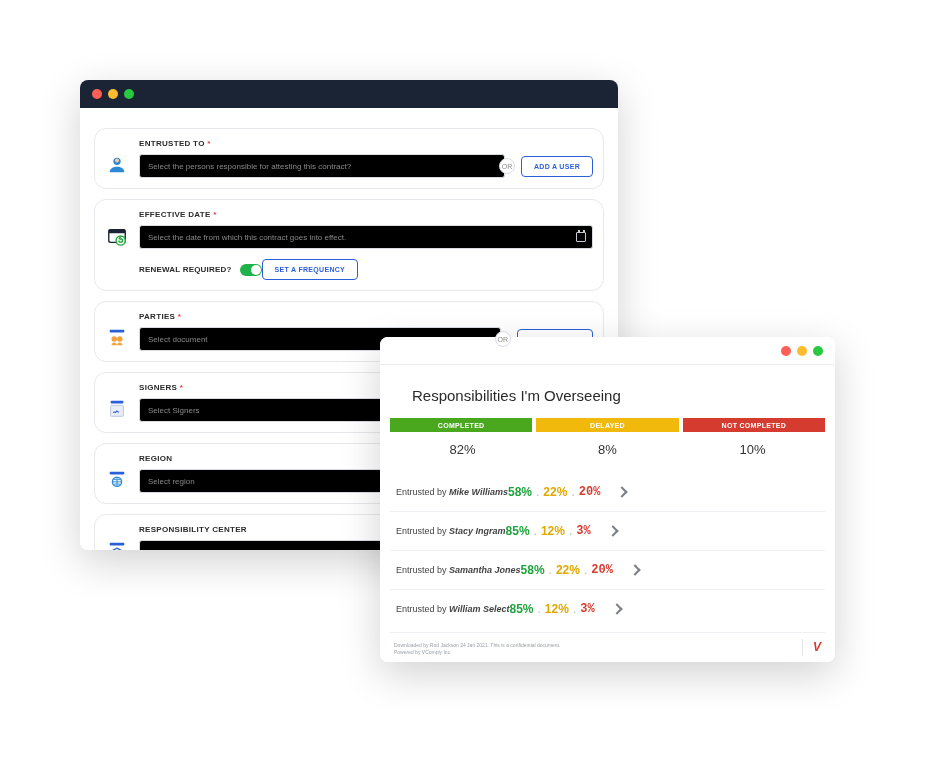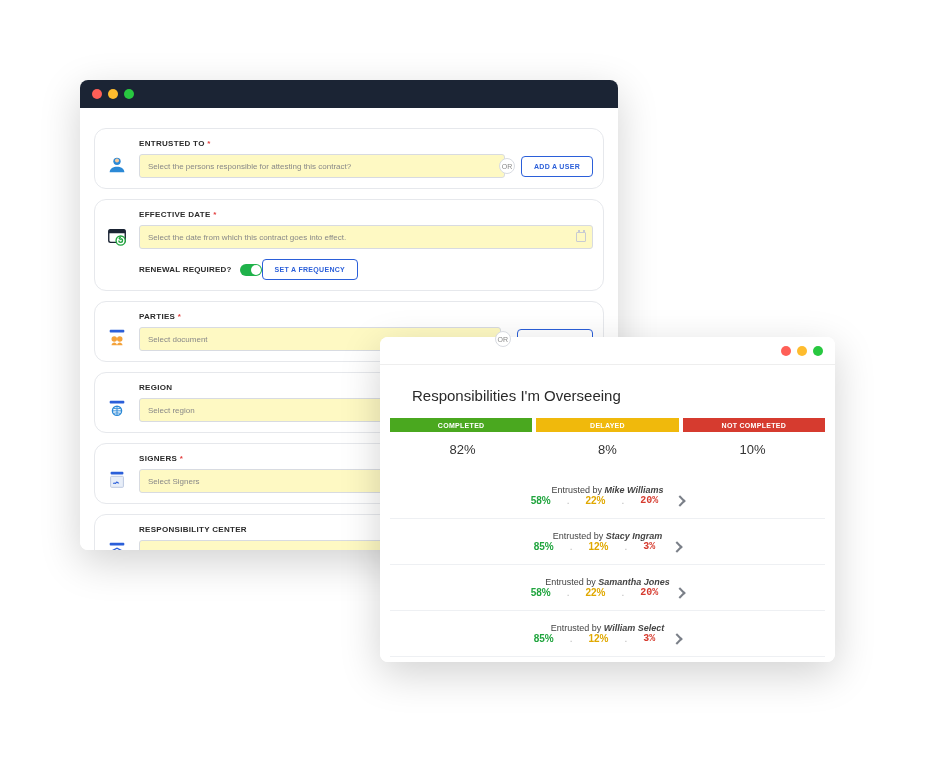--- a/index.html
+++ b/index.html
@@ -80,21 +80,21 @@
   .text-input {
     flex: 1;
     height: 24px;
     border: 1px solid #d8dbe1;
     border-radius: 3px;
     font-size: 8px;
     color: #888;
     padding: 0 8px;
     display: flex;
     align-items: center;
-    background: #fef9c3;
+    background: #000000;
     position: relative;
   }
   .or-badge {
     font-size: 7px;
     color: #888;
     border: 1px solid #d8dbe1;
     border-radius: 50%;
     width: 16px; height: 16px;
     display: flex; align-items: center; justify-content: center;
     background: #fff;
@@ -209,30 +209,29 @@
     display: flex;
     flex-direction: column;
   }
   .list-row {
     display: flex;
     align-items: center;
     padding: 12px 6px;
     border-bottom: 1px solid #eef0f3;
     font-size: 9px;
     color: #444;
-    flex-direction: column;
   }
   .list-row:last-child { border-bottom: none; }
   .entrusted { }
   .entrusted .name { font-weight: 700; font-style: italic; }
   .metrics {
     display: flex;
     align-items: center;
-    gap: 16px;
-    font-size: 10px;
+    gap: 4px;
+    font-size: 12px;
     font-weight: 700;
   }
   .m-green { color: #1fa43d; }
   .m-yellow { color: #e0a800; }
   .m-red { color: #d63b2f; font-family: Liberation Mono, monospace; }
   .m-dot { color: #bbb; font-weight: 400; }
   .chev {
     width: 8px; height: 8px;
     border-right: 2px solid #7a7f88;
     border-bottom: 2px solid #7a7f88;
@@ -349,53 +348,53 @@
           </div>
           <div class="or-badge">OR</div>
           <div class="outline-btn">ADD PARTIES</div>
         </div>
       </div>
     </div>
 
     <div class="form-card">
       <div class="form-icon">
         <svg width="22" height="22" viewBox="0 0 24 24">
+          <rect x="5" y="3" width="14" height="3" rx="1" fill="#2b5fd9"></rect>
+          <rect x="5" y="8" width="14" height="12" rx="1" fill="#e8eef8" stroke="#b8c5de"></rect>
+          <path d="M8 16c1-2 2 1 3-1s2 1 3 0" stroke="#2b5fd9" fill="none" stroke-width="1.2"></path>
+        </svg>
+      </div>
+      <div class="form-fields">
+        <div class="field-label">
+          <span>SIGNERS</span>
+          <span class="req">*</span>
+        </div>
+        <div class="field-row">
+          <div class="text-input">
+            <span>Select Signers</span>
+          </div>
+        </div>
+      </div>
+    </div>
+
+    <div class="form-card">
+      <div class="form-icon">
+        <svg width="22" height="22" viewBox="0 0 24 24">
           <rect x="4" y="3" width="16" height="3" rx="1" fill="#2b5fd9"></rect>
           <circle cx="12" cy="14" r="5" fill="none" stroke="#2b89d6" stroke-width="1.5"></circle>
           <path d="M12 9v10M7 14h10M8 11c2 1 6 1 8 0M8 17c2-1 6-1 8 0" stroke="#2b89d6" stroke-width="1" fill="none"></path>
         </svg>
       </div>
       <div class="form-fields">
         <div class="field-label">
           <span>REGION</span>
         </div>
         <div class="field-row">
           <div class="text-input">
             <span>Select region</span>
-          </div>
-        </div>
-      </div>
-    </div>
-
-    <div class="form-card">
-      <div class="form-icon">
-        <svg width="22" height="22" viewBox="0 0 24 24">
-          <rect x="5" y="3" width="14" height="3" rx="1" fill="#2b5fd9"></rect>
-          <rect x="5" y="8" width="14" height="12" rx="1" fill="#e8eef8" stroke="#b8c5de"></rect>
-          <path d="M8 16c1-2 2 1 3-1s2 1 3 0" stroke="#2b5fd9" fill="none" stroke-width="1.2"></path>
-        </svg>
-      </div>
-      <div class="form-fields">
-        <div class="field-label">
-          <span>SIGNERS</span>
-          <span class="req">*</span>
-        </div>
-        <div class="field-row">
-          <div class="text-input">
-            <span>Select Signers</span>
           </div>
         </div>
       </div>
     </div>
 
     <div class="form-card">
       <div class="form-icon">
         <svg width="22" height="22" viewBox="0 0 24 24">
           <rect x="4" y="3" width="16" height="3" rx="1" fill="#2b5fd9"></rect>
           <path d="M5 20h14M6 20V12l6-3 6 3v8M9 20v-5M12 20v-5M15 20v-5" stroke="#2b5fd9" stroke-width="1.4" fill="none"></path>

